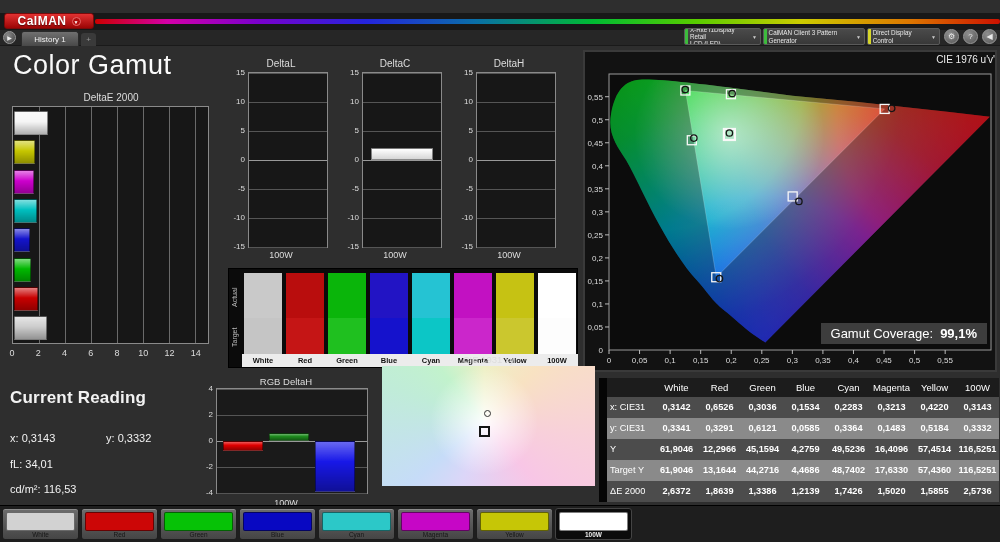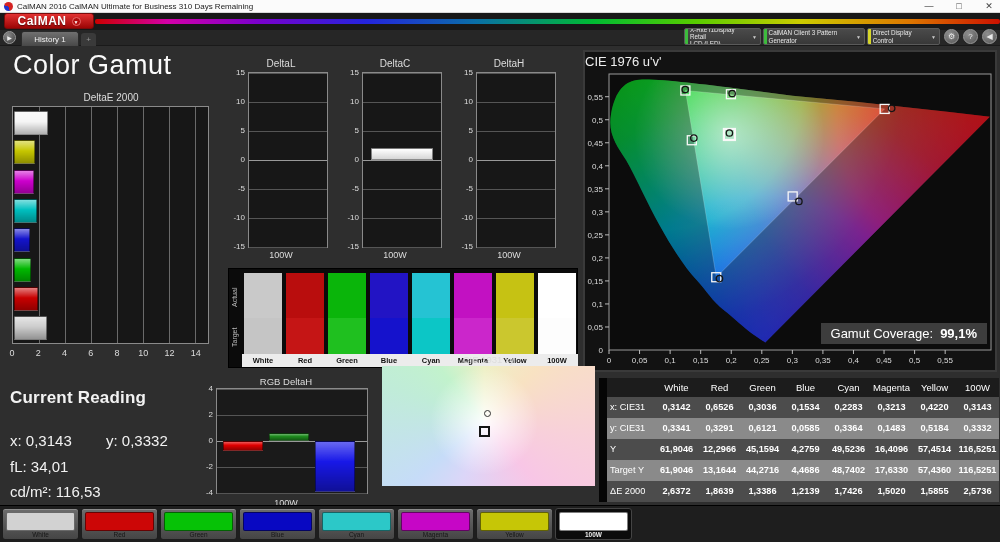--- a/index.html
+++ b/index.html
@@ -56,27 +56,27 @@
 #deltal-panel{left:228px}#deltac-panel{left:342px}#deltah-panel{left:456px}
 .dplot{left:20px;top:14px;width:80px;height:176px}
 
 #swcmp{position:absolute;left:228px;top:268px;width:350px;height:100px;background:#0b0b0b;border:1px solid #000}
 .vlab{position:absolute;left:2px;width:10px;font-size:7px;color:#bbb;writing-mode:vertical-rl;transform:rotate(180deg);text-align:center}
 .swcol-a,.swcol-t{position:absolute;width:38px}
 #swstrip{position:absolute;left:13px;top:85px;width:336px;height:13px;background:#ececec}
 .swlbl{position:absolute;top:0;width:38px;text-align:center;font-size:7.5px;font-weight:bold;color:#111;line-height:13px}
 
 #cie76-panel{position:absolute;left:583px;top:50px;width:414px;height:322px;background:#121212;border:2px solid #3a3a3a}
-#cie76-title{position:absolute;top:2px;left:0;right:0;text-align:left;font-size:13px;color:#eee}
+#cie76-title{position:absolute;top:2px;left:16px;right:0;text-align:right;font-size:10px;color:#eee}
 #coverage{position:absolute;right:8px;bottom:26px;background:#3d3d3d;padding:3px 10px;font-size:13px;color:#fff;white-space:nowrap}
 #coverage b{font-weight:bold;margin-left:7px}
 
 #reading{position:absolute;left:10px;top:386px;width:190px;height:120px;color:#f2f2f2}
 #reading .rtitle{position:absolute;top:2px;font-size:17px;font-weight:bold;letter-spacing:.2px}
-#reading .rrow{position:absolute;font-size:15px}
+#reading .rrow{position:absolute;font-size:11px}
 
 #rgb-panel{position:absolute;left:198px;top:376px;width:176px;height:136px}
 #rgb-plot{left:18px;top:12px;width:152px;height:106px;background:#1a1a1a}
 
 #cie31-panel{position:absolute;left:380px;top:354px;width:217px;height:136px}
 #cie31-area{position:absolute;left:2px;top:12px;width:213px;height:120px;
 background:radial-gradient(circle at 48% 46%,rgba(255,255,255,.95),rgba(255,255,255,0) 42%),
 conic-gradient(from 0deg at 48% 46%,#eef0c6,#f8e2c2 45deg,#f8d0da 100deg,#f8c6e6 140deg,#dcd6f8 200deg,#c6dcf8 230deg,#c0ecd8 290deg,#c2f2cc 320deg,#eef0c6 360deg)}
 #cie31-sq{position:absolute;width:11px;height:11px;border:2px solid #151515;background:transparent}
 #cie31-ci{position:absolute;width:7px;height:7px;border:1.5px solid #333;border-radius:50%}
@@ -95,29 +95,20 @@
 .swbtn .col{position:absolute;left:3px;right:3px;top:3px;height:19px;border-radius:2px;border:1px solid rgba(0,0,0,.5)}
 .swbtn .lbl{position:absolute;left:0;right:0;bottom:1px;text-align:center;font-size:6.5px;color:#161616}
 .swbtn.darkbtn{background:#0c0c0c;border-color:#444;box-shadow:none}
 .swbtn.darkbtn .lbl{color:#f0f0f0;font-weight:bold}
 </style>
 </head>
 <body>
 
 <div id="app">
 
-  <div id="titlebar">
-    <div id="app-icon"></div>
-    <div id="win-title">CalMAN 2016 CalMAN Ultimate for Business 310 Days Remaining</div>
-    <div id="win-controls">
-        <div class="winctl" style="left: 918px;">—</div>
-        <div class="winctl" style="left: 948px;">□</div>
-        <div class="winctl" style="left: 978px;">✕</div>
-      </div>
-  </div>
 
   <div id="appbar">
     <div id="rainbow"></div>
     <div id="logo">
       <span class="txt">CalMAN</span>
       <span class="caret">▼</span>
     </div>
   </div>
 
   <div id="tabbar">

